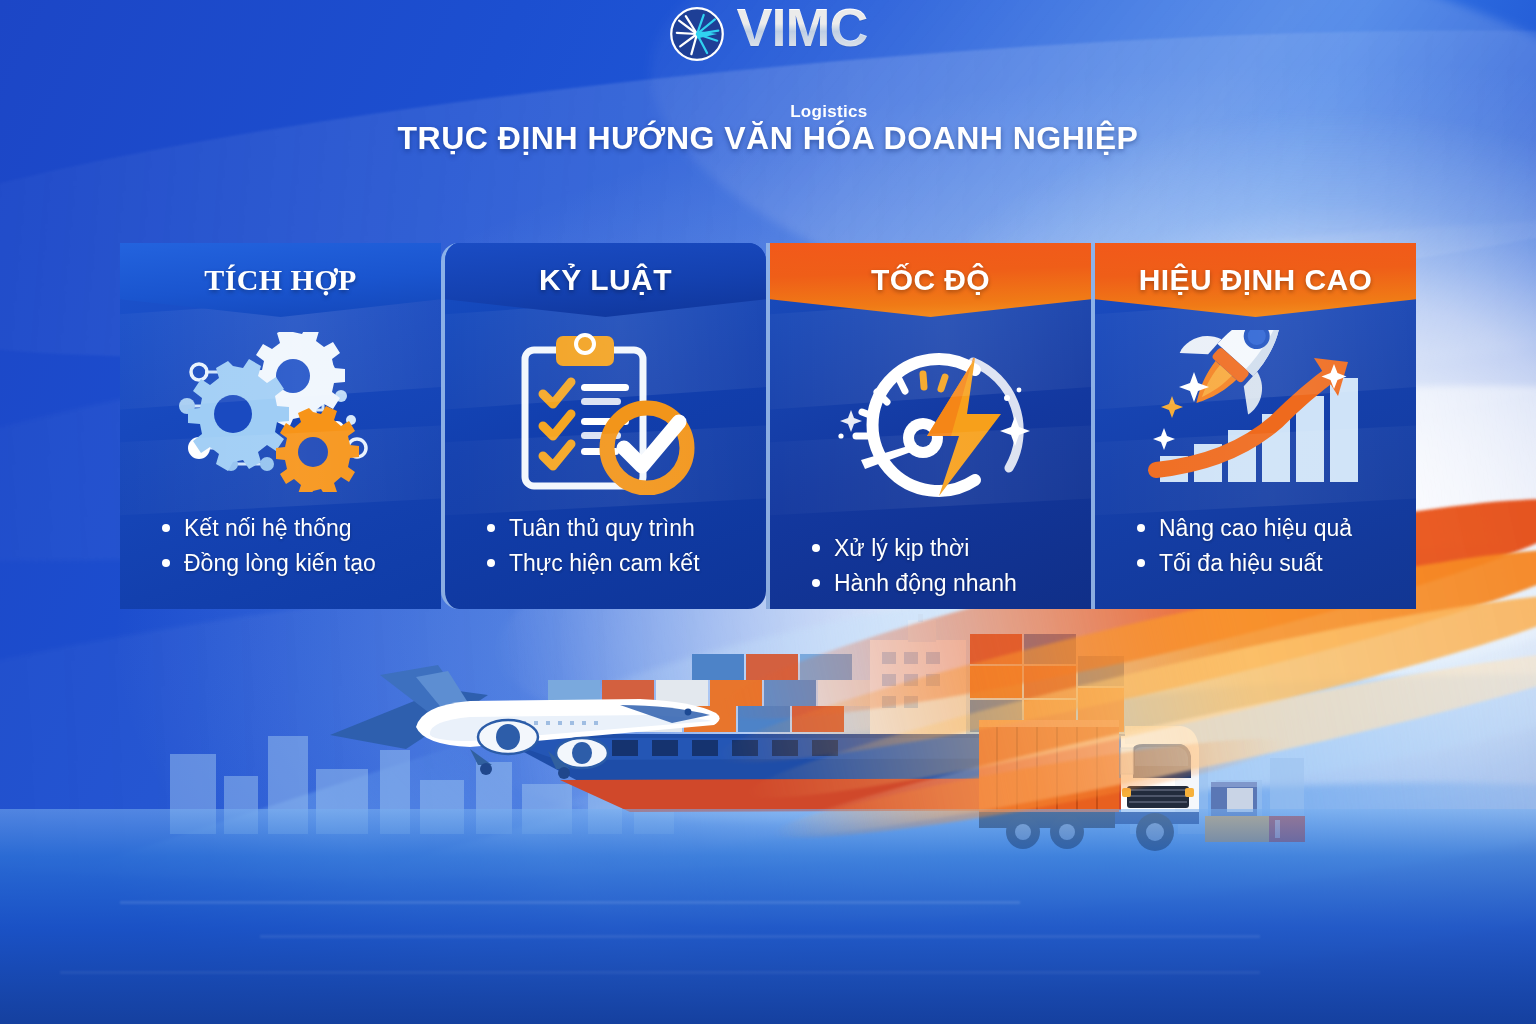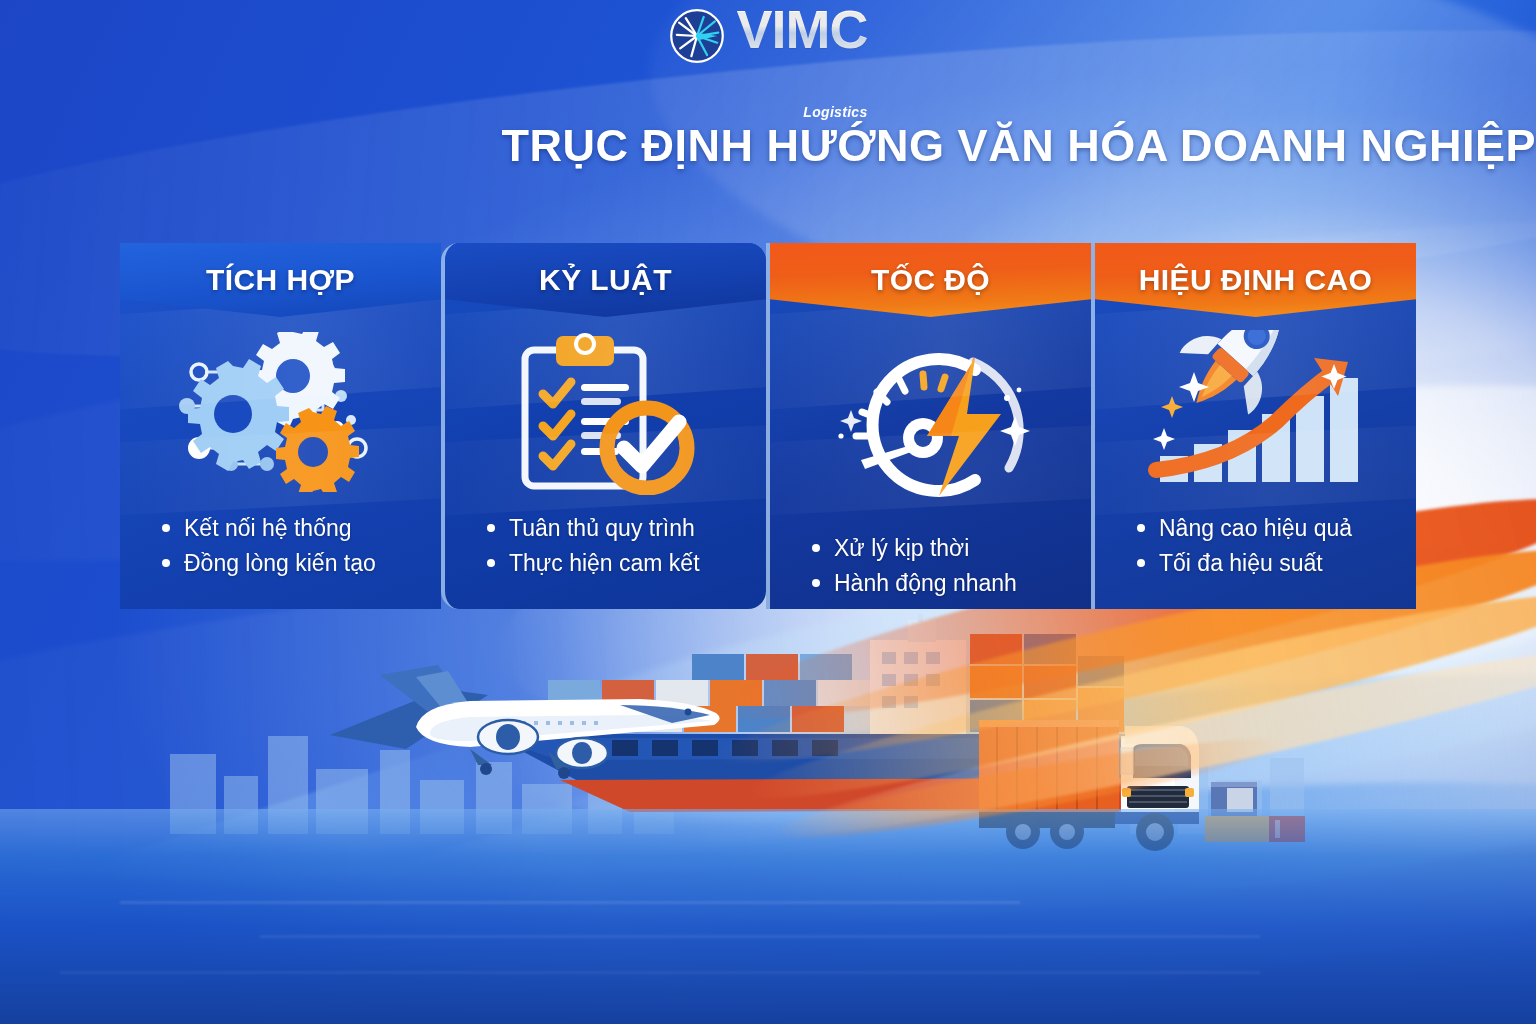--- a/index.html
+++ b/index.html
@@ -80,24 +80,24 @@
   
   .logo-row{ position:absolute; left:0; right:0; top:18px; height:84px;
              display:flex; align-items:center; justify-content:center; }
   .logo-box{ display:flex; align-items:flex-start; gap:12px; }
   .logo-mark{ width:56px; height:56px; margin-top:6px; }
   .logo-text{ display:flex; flex-direction:column; align-items:flex-end; line-height:1;gap:48px; }
   .logo-vimc{ font-size:54px; font-weight:bold; letter-spacing:-1px;
      background:linear-gradient(180deg,#ffffff 44%,#cfe0f7 58%,#ffffff 100%);
      -webkit-background-clip:text; background-clip:text; color:transparent;
      text-shadow:0 1px 0 rgba(0,0,0,.08); }
-  .logo-sub{ font-size:14px; font-weight:bold; color:#ffffff; margin-top:1px; letter-spacing:.3px;font-style:italic; }
-
-  .main-title{ position:absolute; left:0; right:0; top:120px; text-align:right;
-     font-size:45px; font-weight:bold; letter-spacing:.5px; color:#fff;
+  .logo-sub{ font-size:17px; font-weight:bold; color:#ffffff; margin-top:1px; letter-spacing:.3px; }
+
+  .main-title{ position:absolute; left:0; right:0; top:120px; text-align:center;
+     font-size:32px; font-weight:bold; letter-spacing:.5px; color:#fff;
      text-shadow:0 2px 5px rgba(5,30,95,.45); white-space:nowrap; }
 
   
   .panel{ position:absolute; left:120px; top:243px; width:1296px; height:366px; }
 
   .cards{ position:absolute; inset:0; display:flex; }
   .card{ position:relative; flex:1 1 0; display:flex; flex-direction:column; overflow:hidden; }
   .card + .card{ border-left:4px solid rgba(180,214,250,.75); }
 
   .card.blue{ background:linear-gradient(160deg,#1c54cf 0%,#1748bd 40%,#1340ae 75%,#0f3ca6 100%); }
@@ -108,21 +108,21 @@
   .card-sheen{ position:absolute; left:-20%; top:16%; width:150%; height:26%;
      background:linear-gradient(92deg,rgba(255,255,255,0),rgba(255,255,255,.10),rgba(255,255,255,0));
      transform:rotate(-4deg); pointer-events:none; }
   .card-sheen2{ position:absolute; left:-20%; top:52%; width:150%; height:20%;
      background:linear-gradient(92deg,rgba(255,255,255,0),rgba(255,255,255,.07),rgba(255,255,255,0));
      transform:rotate(-3deg); pointer-events:none; }
 
   .card-head{ position:relative; height:74px; flex:none;
      display:flex; align-items:center; justify-content:center;
      clip-path:polygon(0 0,100% 0,100% 76%,50% 100%,0 76%); }
-  .card-head.hblue{ background:linear-gradient(175deg,#2363de 0%,#1a55cf 55%,#1346b8 100%); }
+  .card-head.hblue{ background:linear-gradient(175deg,#2363de 0%,#1a55cf 55%,#1346b8 100%);font-family:Liberation Serif, serif; }
   .card-head.hblue2{ background:linear-gradient(175deg,#1a4cc4 0%,#1441b0 55%,#0f3599 100%); }
   .card-head.horange{ background:linear-gradient(178deg,#f2591a 0%,#ef5e18 40%,#f07a16 78%,#f59321 100%); }
   .card-head-txt{ font-size:30px; font-weight:bold; color:#fff; letter-spacing:.4px;
      text-shadow:0 2px 4px rgba(0,0,0,.30); white-space:nowrap; }
 
   .card-icon{ flex:none; height:190px; display:flex; align-items:center; justify-content:center; }
   .card-icon svg{ display:block; }
 
   .card-list{ flex:1 1 auto; padding:4px 0 0 38px; }
   .card-list li{ list-style:none; position:relative; padding-left:26px;

